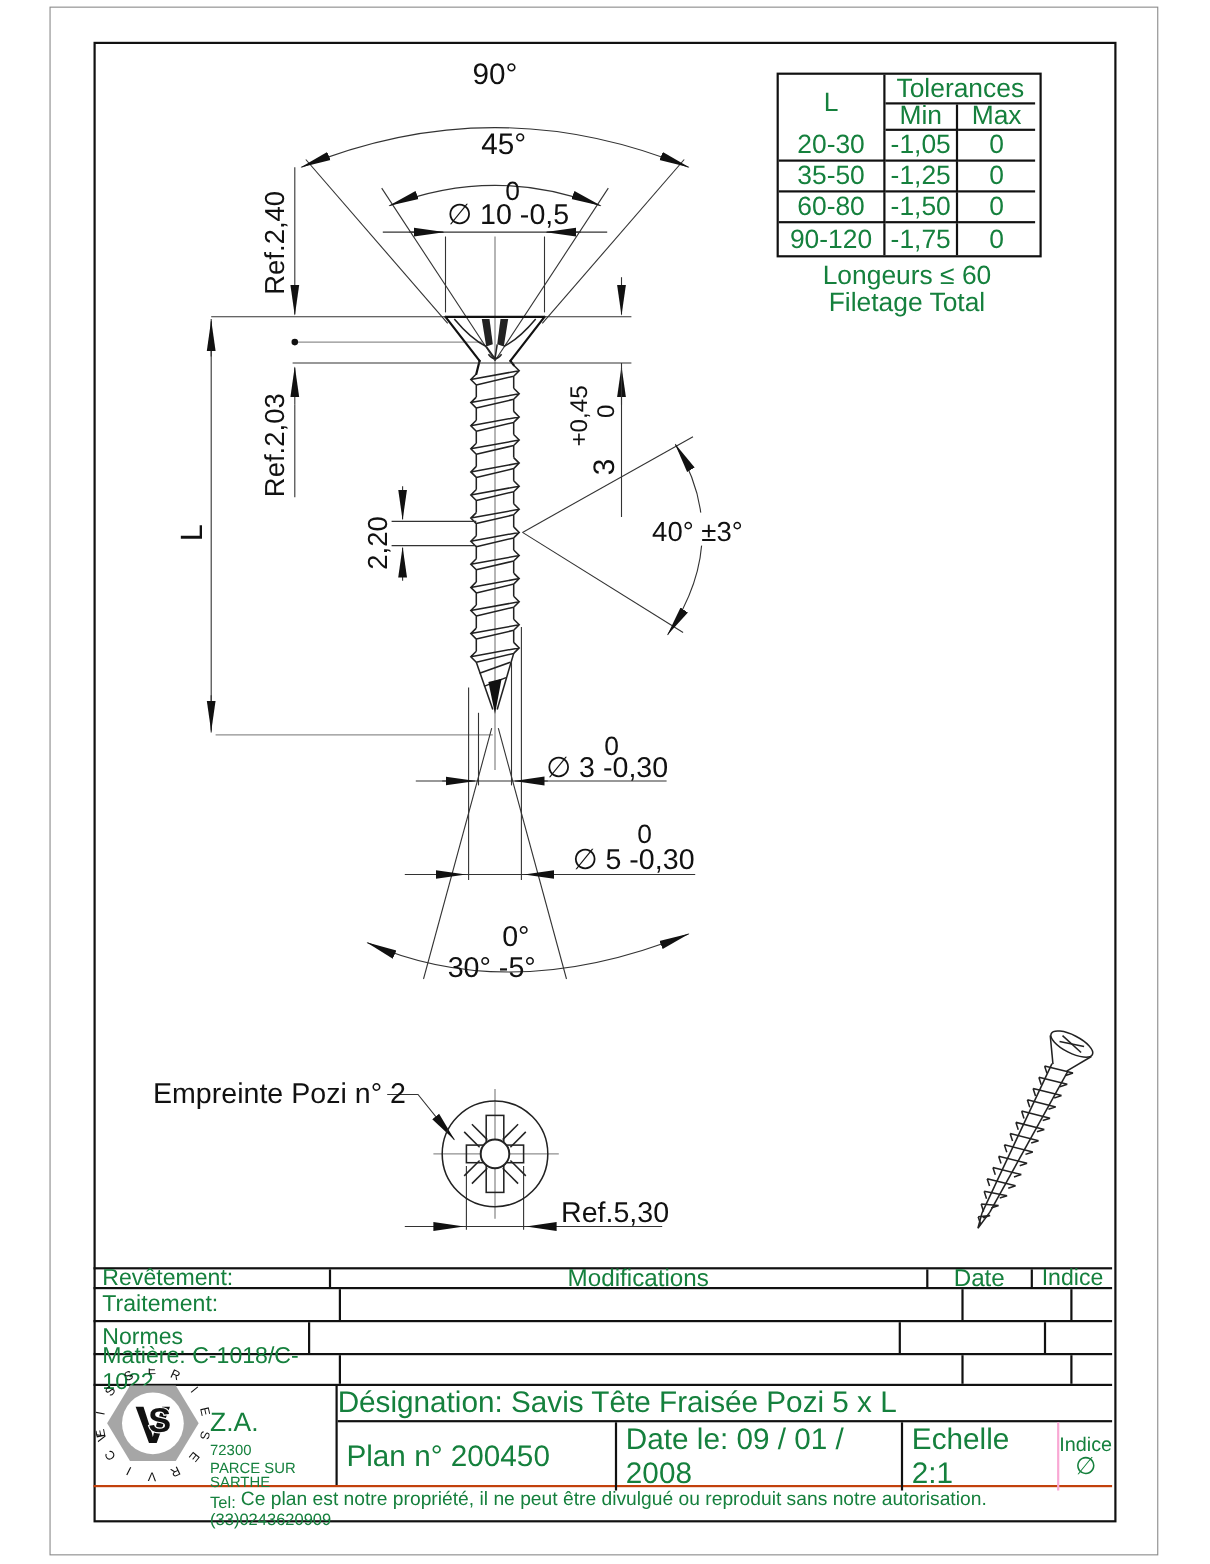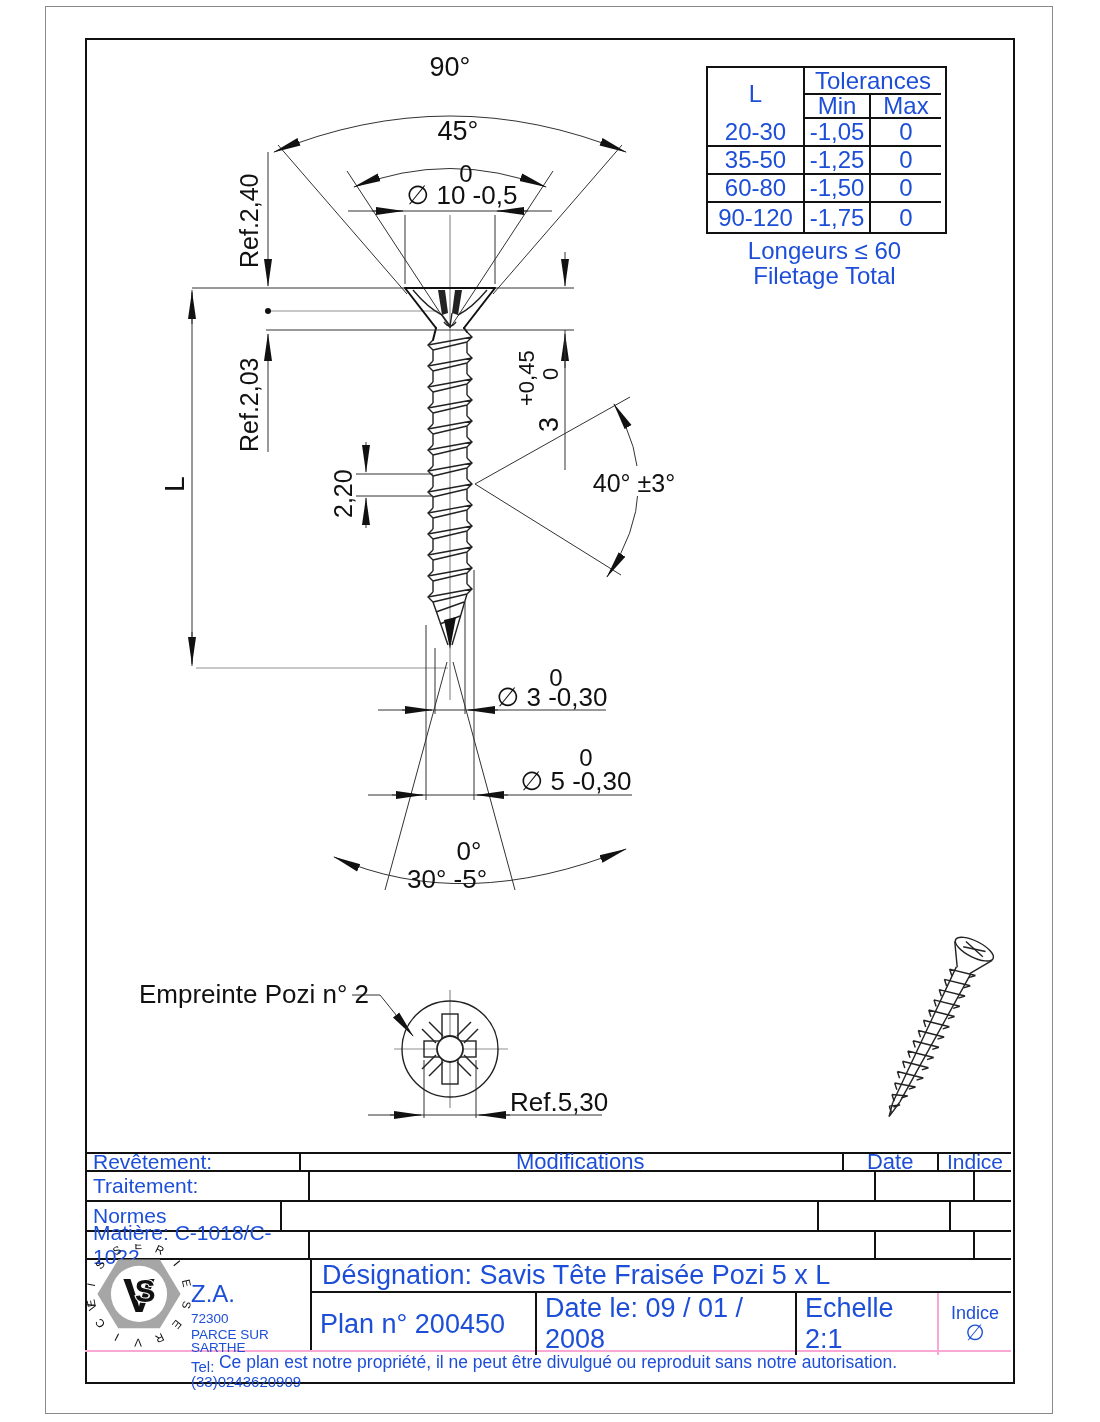--- a/index.html
+++ b/index.html
@@ -1,17 +1,17 @@
 <!DOCTYPE html>
 <html><head>
 <meta charset="utf-8">
 <style>
   html,body{margin:0;padding:0;background:#fff;}
   #page{position:relative;width:1100px;height:1422px;background:#fff;overflow:hidden;
-        font-family:"Liberation Sans",sans-serif;color:#1d4ed8;}
+        font-family:"Liberation Sans",sans-serif;color:#15803d;}
   .abs{position:absolute;}
   #outer-border{left:45px;top:6px;width:1006px;height:1406px;border:1px solid #8a8a8a;}
   #inner-frame{left:85px;top:38px;width:926px;height:1342px;border:2px solid #111;}
   svg{position:absolute;left:0;top:0;}
   svg text{font-family:"Liberation Sans",sans-serif;fill:#111;}
   .ln{stroke:#111;stroke-width:2;fill:none;stroke-linecap:round;}
   .md{stroke:#222;stroke-width:1.4;fill:none;}
   .thin{stroke:#333;stroke-width:1;fill:none;}
   .gray{stroke:#8f8f8f;stroke-width:1.2;fill:none;}
   
@@ -33,29 +33,29 @@
   .c-date{width:99px;border-right:2px solid #111;justify-content:center;}
   .c-ind{flex:1;justify-content:center;}
   #company-row{display:flex;height:90px;}
   #company-cell{width:225px;border-right:2px solid #111;position:relative;}
   #company-text{position:absolute;left:106px;top:22px;line-height:1;}
   #company-text .za{font-size:24px;margin-bottom:6px;}
   #company-text .sm{font-size:13.5px;margin-top:2px;}
   #company-text .tel{font-size:15px;margin-top:4px;}
   #desig-col{flex:1;display:flex;flex-direction:column;}
   #designation-cell{height:52px;border-bottom:2px solid #111;box-sizing:border-box;
-     display:flex;align-items:center;padding-left:10px;font-size:27px;}
+     display:flex;align-items:center;font-size:27px;}
   #plan-row{flex:1;display:flex;}
-  .c-plan{width:225px;border-right:2px solid #111;font-size:27px;text-align:right;}
+  .c-plan{width:254px;border-right:2px solid #111;font-size:27px;text-align:right;}
   .c-datele{width:260px;border-right:2px solid #111;font-size:27px;justify-content:center;}
   .c-ech{width:142px;border-right:2px solid #f9a8d4;font-size:27px;justify-content:center;}
   .c-ind2{flex:1;flex-direction:column;justify-content:center;padding:0;line-height:1;}
   .c-ind2 .lab{font-size:18px;}
   .c-ind2 .val{font-size:22px;}
-  #footer-strip{height:22px;border-top:2px solid #f9a8d4;display:flex;align-items:center;
+  #footer-strip{height:22px;border-top:2px solid #c2410c;display:flex;align-items:center;
      justify-content:center;font-size:17.5px;border-bottom:none;padding-left:20px;}
   #logo-svg{position:absolute;left:2px;top:-16px;}
 </style>
 </head>
 <body>
 
 <div id="page">
 
   <div class="abs" id="outer-border"></div>
   <div class="abs" id="inner-frame"></div>

